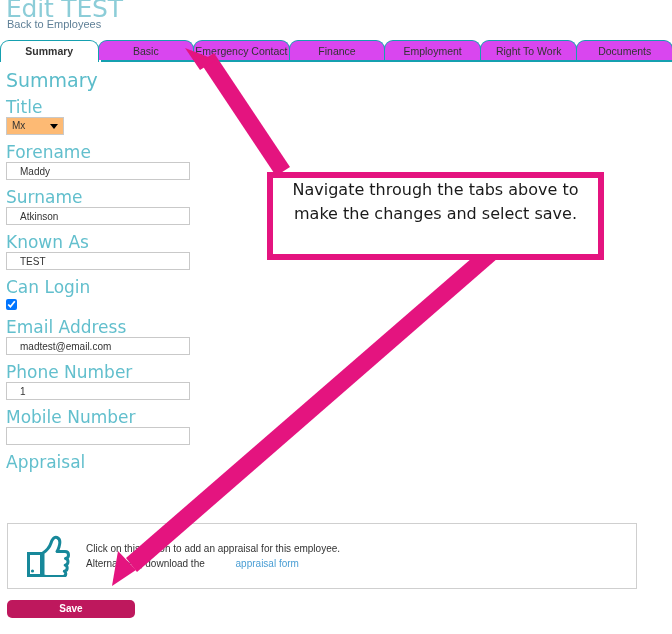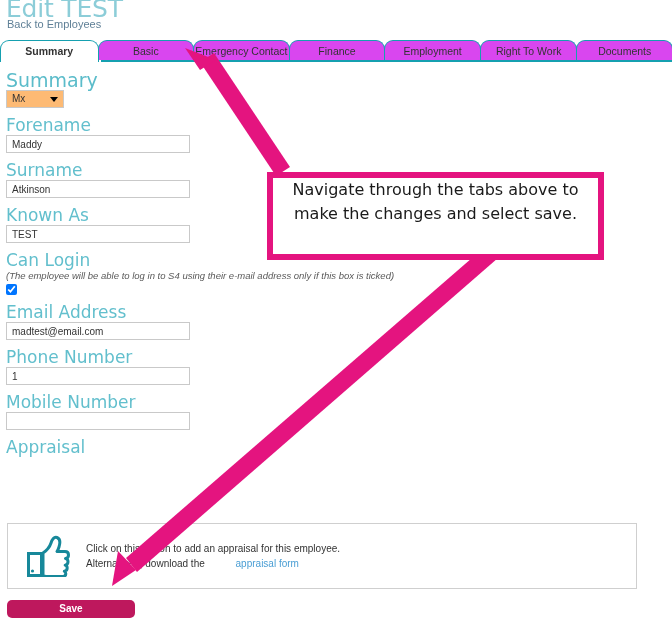--- a/index.html
+++ b/index.html
@@ -122,21 +122,21 @@
     display: block;
     margin-left: 6px;
     width: 184px;
     height: 18px;
     box-sizing: border-box;
     border: 1px solid #c9c9c9;
     background: #ffffff;
     font-family: "Liberation Sans", sans-serif;
     font-size: 10px;
     color: #333333;
-    padding: 0 5px;
+    padding: 0 13px;
     border-radius: 0;
   }
   .select-box {
     display: block;
     margin-left: 6px;
     width: 58px;
     height: 18px;
     box-sizing: border-box;
     border: 1px solid #c9c9c9;
     background: #fdba74;
@@ -263,36 +263,36 @@
   <div class="tab" style="width:97px">Documents</div>
 </div>
 <div class="tab-underline">
     <div class="gap"></div>
   </div>
 
 <div class="form-area">
 
   <div class="section-heading">Summary</div>
 
+  <div class="field-label">Title</div>
   <div class="select-box">
     <span>Mx</span>
     <span class="caret"></span>
   </div>
 
   <div class="field-label">Forename</div>
   <input class="text-input" type="text" value="Maddy" style="">
 
   <div class="field-label">Surname</div>
   <input class="text-input" type="text" value="Atkinson" style="">
 
   <div class="field-label">Known As</div>
   <input class="text-input" type="text" value="TEST" style="">
 
   <div class="field-label">Can Login</div>
-  <div class="hint">(The employee will be able to log in to S4 using their e-mail address only if this box is ticked)</div>
   <input class="checkbox" type="checkbox" checked="" style="">
 
   <div class="field-label">Email Address</div>
   <input class="text-input" type="text" value="madtest@email.com" style="">
 
   <div class="field-label">Phone Number</div>
   <input class="text-input" type="text" value="1" style="">
 
   <div class="field-label">Mobile Number</div>
   <input class="text-input" type="text" value="" style="">

